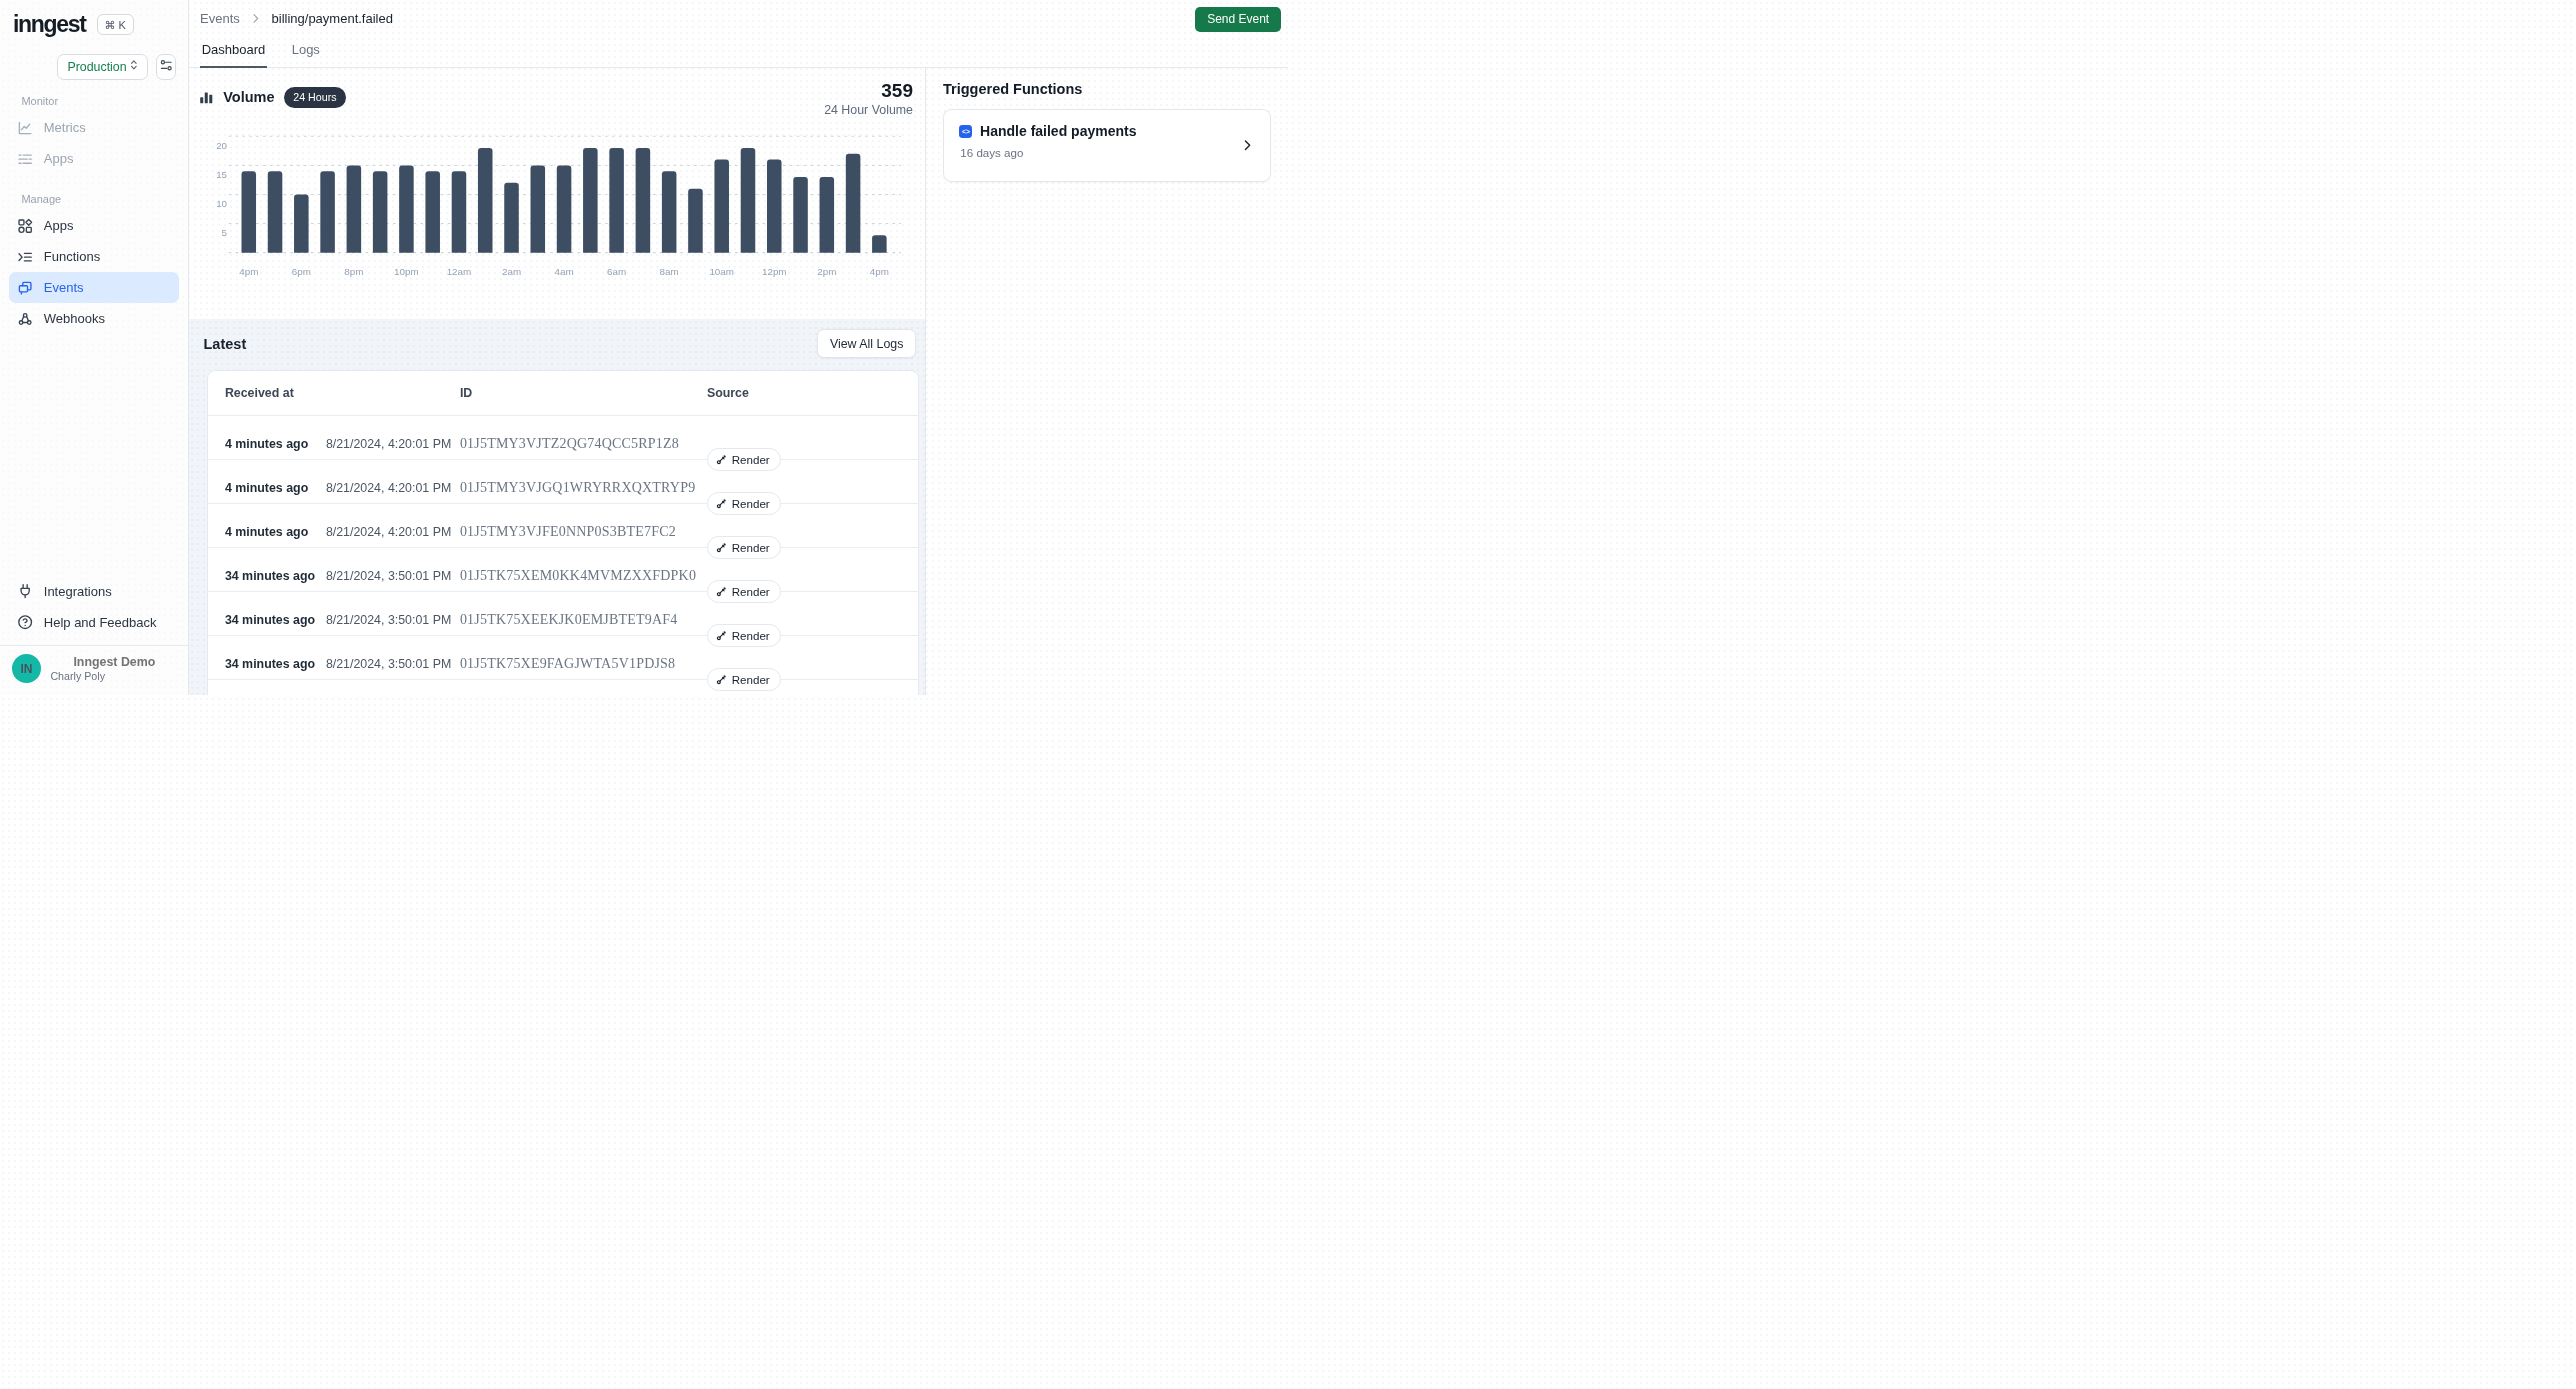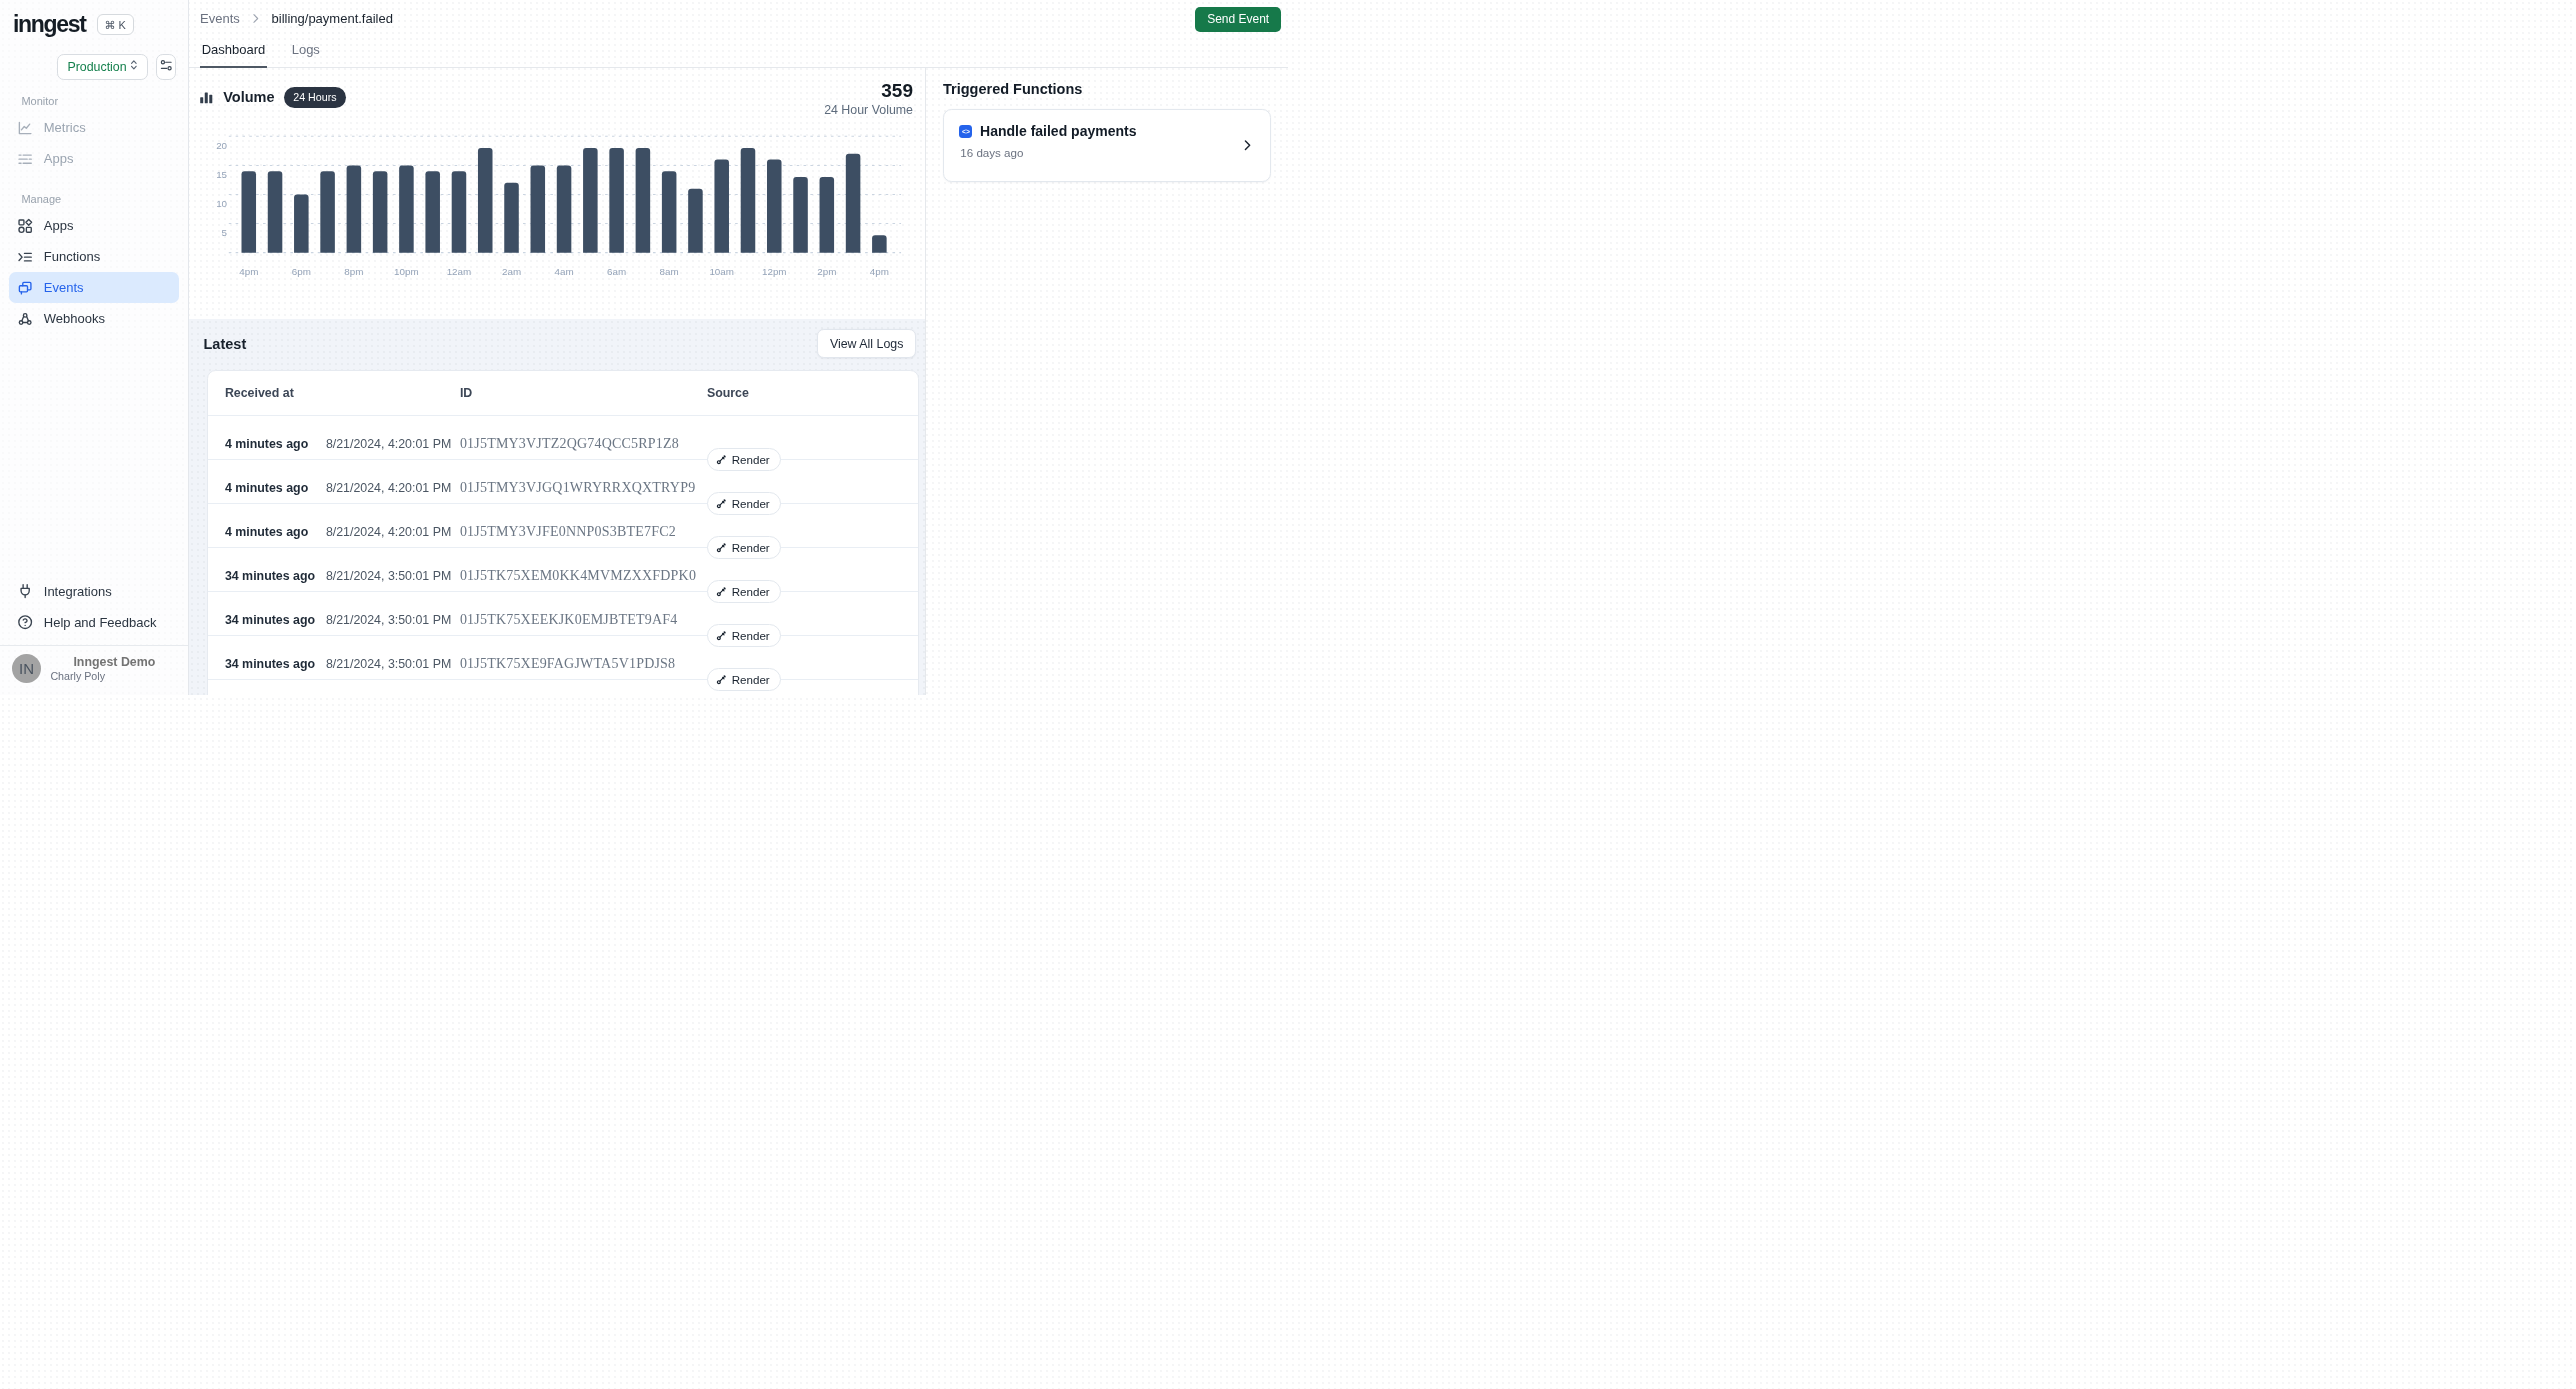--- a/index.html
+++ b/index.html
@@ -31,22 +31,22 @@
   .nav-item { display:flex; align-items:center; gap:10.3px; height:31px; margin:0 8.6px;
     padding:0 8.6px; border-radius:6.8px; font-size:13px; color:#2b3541; cursor:pointer; }
   .nav-item .ic { display:flex; width:16.3px; height:16.3px; color:#39434f; }
   .nav-item.muted { color:#9aa4b0; }
   .nav-item.muted .ic { color:#a7afba; }
   .nav-item.active { background:#dbeafe; color:#2563eb; }
   .nav-item.active .ic { color:#2563eb; }
   .sidebar-bottom { margin-top:auto; padding-bottom:5.1px; }
   .side-divider { border-top:0.9px solid #e7eaee; margin:6.8px 0 0 0; }
   .user-row { display:flex; align-items:center; gap:9.4px; padding:8.6px 12px 6.8px 12px; cursor:pointer; }
-  .avatar { width:29px; height:29px; border-radius:50%; background:#a3a3a3; color:#49535f;
-    display:flex; align-items:center; justify-content:center; font-size:15px; }
+  .avatar { width:29px; height:29px; border-radius:50%; background:#14b8a6; color:#49535f;
+    display:flex; align-items:center; justify-content:center; font-size:12px;font-weight:bold; }
   .user-org { font-size:12.4px; font-weight:600; color:#737373;margin-left:23px; }
   .user-name { font-size:10.7px; color:#6b7280; margin-top:1.7px; }
 
   
   .topbar { position:absolute; left:189px; top:0; right:0; height:68px; border-bottom:0.9px solid #e5e8ec; }
   .breadcrumb { position:absolute; left:11px; top:11px; display:flex; align-items:center; gap:9.4px; }
   .crumb-parent { font-size:13px; color:#6b7280; cursor:pointer; }
   .crumb-current { font-size:13px; color:#1a232e; }
   .tabs { position:absolute; left:11px; bottom:-0.9px; display:flex; gap:23px; }
   .tab { font-size:13px; color:#6b7280; padding:0 1.7px 9.4px 1.7px; border-bottom:2.6px solid transparent; cursor:pointer; }

